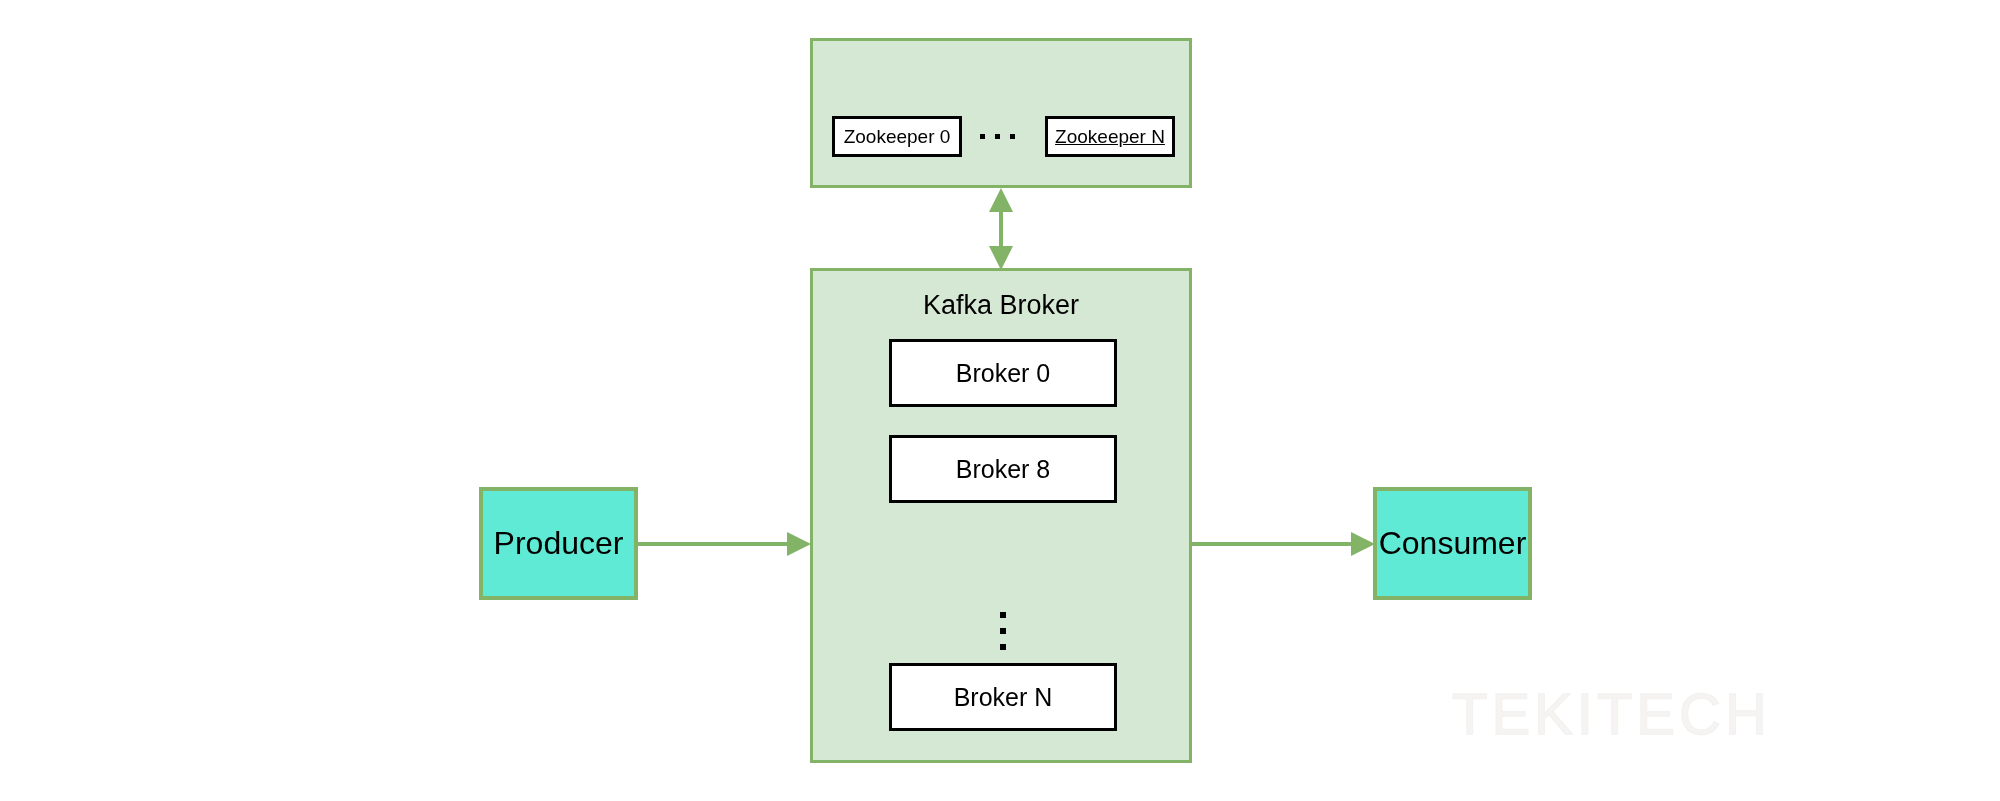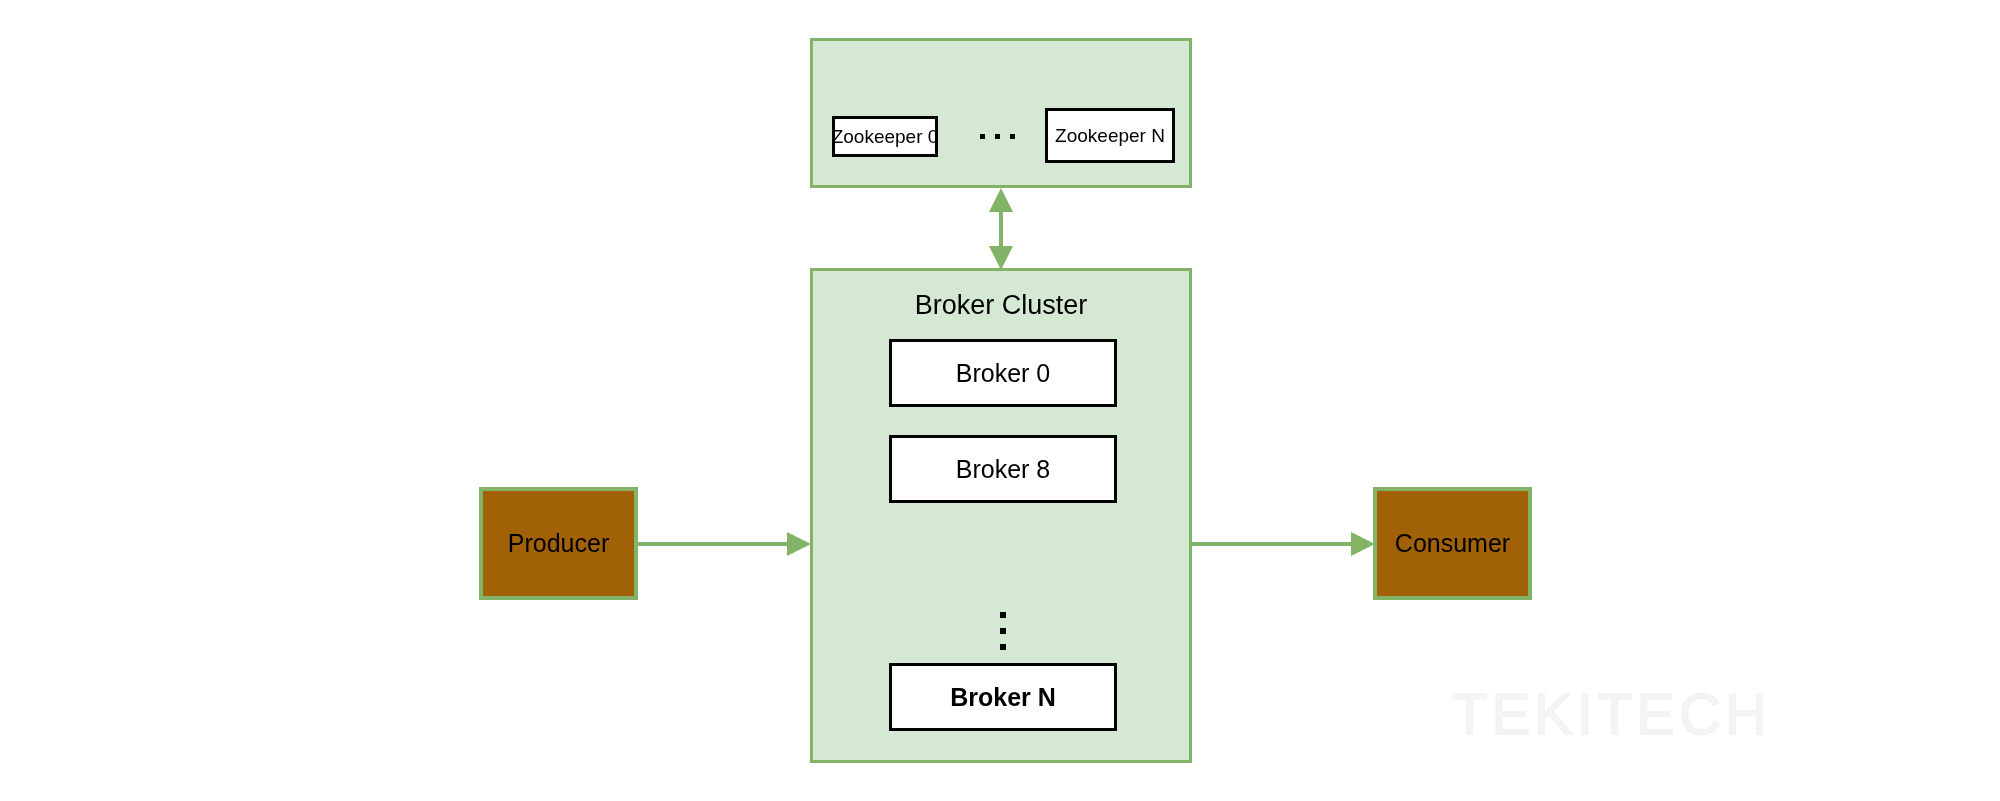--- a/index.html
+++ b/index.html
@@ -49,27 +49,27 @@
     color: #000000;
     white-space: nowrap;
   }
   .broker-box { font-size: 25px; }
   .zk-box { font-size: 19px; }
 
   
   .endpoint {
     position: absolute;
     box-sizing: border-box;
-    background: #a16207;
+    background: #5eead4;
     border: 4px solid #82b366;
     display: flex;
     align-items: center;
     justify-content: center;
     color: #000000;
-    font-size: 25px;
+    font-size: 32px;
     white-space: nowrap;
   }
 
   
   .connector {
     position: absolute;
   }
   .connector svg { display: block; overflow: visible; }
 
   
@@ -113,63 +113,63 @@
   }
 </style>
 </head>
 <body>
 
 <div id="canvas">
 
   <div class="group-box" style="left:810px; top:38px; width:382px; height:150px;">
 
 
-    <div class="node-box zk-box" style="left:19px; top:75px; width:106px; height:41px;">
+    <div class="node-box zk-box" style="left:19px; top:75px; width:130px; height:41px;">
       <span>Zookeeper 0</span>
     </div>
 
     <div class="dots-h" style="left:167px; top:93px;">
       <i></i>
         <i></i>
         <i></i>
     </div>
 
-    <div class="node-box zk-box" style="left:232px; top:67px; width:130px; height:55px;">
+    <div class="node-box zk-box" style="left:232px; top:75px; width:130px; height:41px;text-decoration:underline;">
       <span>Zookeeper N</span>
     </div>
   </div>
 
   <div class="connector" style="left:975px; top:186px;">
     <svg width="52" height="86" viewBox="0 0 52 86">
       <line x1="26" y1="22" x2="26" y2="64" stroke="#82b366" stroke-width="4"></line>
       <polygon points="26,2 14,26 38,26" fill="#82b366"></polygon>
       <polygon points="26,84 14,60 38,60" fill="#82b366"></polygon>
     </svg>
   </div>
 
   <div class="group-box" style="left:810px; top:268px; width:382px; height:495px;">
 
-    <div class="group-title" style="top:21px;">Broker Cluster</div>
+    <div class="group-title" style="top:21px;">Kafka Broker</div>
 
     <div class="node-box broker-box" style="left:76px; top:68px; width:228px; height:68px;">
       <span>Broker 0</span>
     </div>
 
     <div class="node-box broker-box" style="left:76px; top:164px; width:228px; height:68px;">
       <span>Broker 8</span>
     </div>
 
 
     <div class="dots-v" style="left:187px; top:341px;">
       <i></i>
         <i></i>
         <i></i>
     </div>
 
-    <div class="node-box broker-box" style="left:76px; top:392px; width:228px; height:68px;font-weight:bold;">
+    <div class="node-box broker-box" style="left:76px; top:392px; width:228px; height:68px;">
       <span>Broker N</span>
     </div>
   </div>
 
   <div class="endpoint" style="left:479px; top:487px; width:159px; height:113px;">
     <span>Producer</span>
   </div>
 
   <div class="connector" style="left:638px; top:529px;">
     <svg width="175" height="30" viewBox="0 0 175 30">

